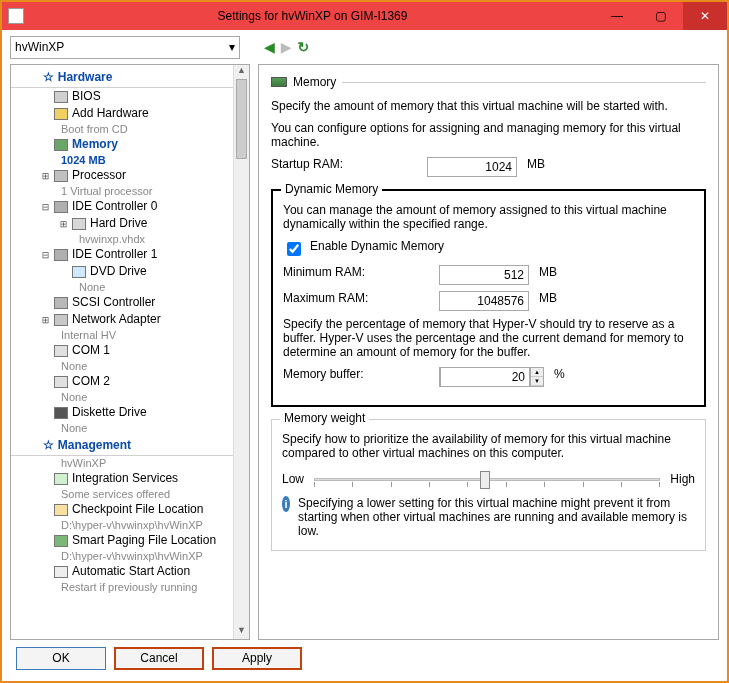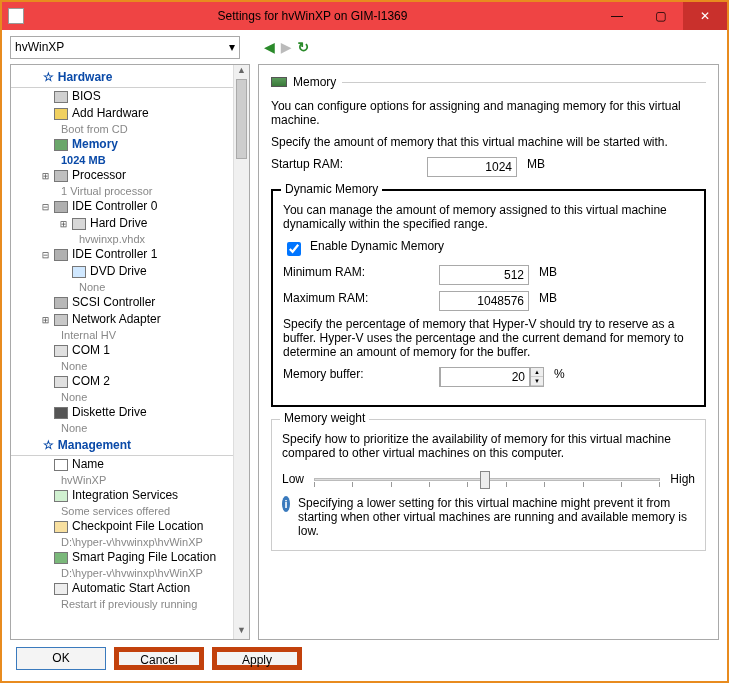--- a/index.html
+++ b/index.html
@@ -152,21 +152,21 @@
     height: 36px;
     display:flex;
     justify-content:flex-start;
     align-items:center;
     gap:8px;
     padding: 0 14px;
     background:#fff;
   }
   .footer button {
     width: 90px; height:23px;
-    border:5px solid #c2410c;
+    border:2px solid #c2410c;
     background:#f4f4f4;
     font-size:12px;
   }
   .footer button.default { border:1px solid #3a7abd; }
   .chk { display:flex; align-items:flex-start; gap:6px; margin:6px 0;}
   .chk input { width:14px;height:14px;}
   .desc { margin:4px 0 8px; }
   
   .ic { width:14px;height:12px; display:inline-block; border:1px solid #777;}
   .ic-hw{background:#f0d060;}
@@ -310,25 +310,20 @@
           <span class="ic ic-disk"></span>
         <span class="tree-label">Diskette Drive</span>
       </div>
       <div class="tree-sub l1s">None</div>
 
       <div class="cat-header">
         <span style="color:#0a4aa8">☆</span>
         <span>Management</span>
       </div>
 
-      <div class="tree-row l1">
-        <span class="exp"></span>
-          <span class="ic ic-name"></span>
-        <span class="tree-label">Name</span>
-      </div>
       <div class="tree-sub l1s">hvWinXP</div>
 
       <div class="tree-row l1">
         <span class="exp"></span>
           <span class="ic ic-int"></span>
         <span class="tree-label">Integration Services</span>
       </div>
       <div class="tree-sub l1s">Some services offered</div>
 
       <div class="tree-row l1">
@@ -359,22 +354,22 @@
     </div>
   </div>
 
   <div class="right-panel">
     <div class="section-head">
       <span class="mem-icon"></span>
       <span>Memory</span>
       <span class="line"></span>
     </div>
 
+    <div class="desc">Specify the amount of memory that this virtual machine will be started with.</div>
     <div class="desc">You can configure options for assigning and managing memory for this virtual machine.</div>
-    <div class="desc">Specify the amount of memory that this virtual machine will be started with.</div>
 
     <div class="form-row">
       <label>Startup RAM:</label>
       <input type="text" value="1024" style="">
       <span class="unit">MB</span>
     </div>
 
     <div class="group">
       <span class="group-title">Dynamic Memory</span>
       <div class="desc">You can manage the amount of memory assigned to this virtual machine dynamically within the specified range.</div>

